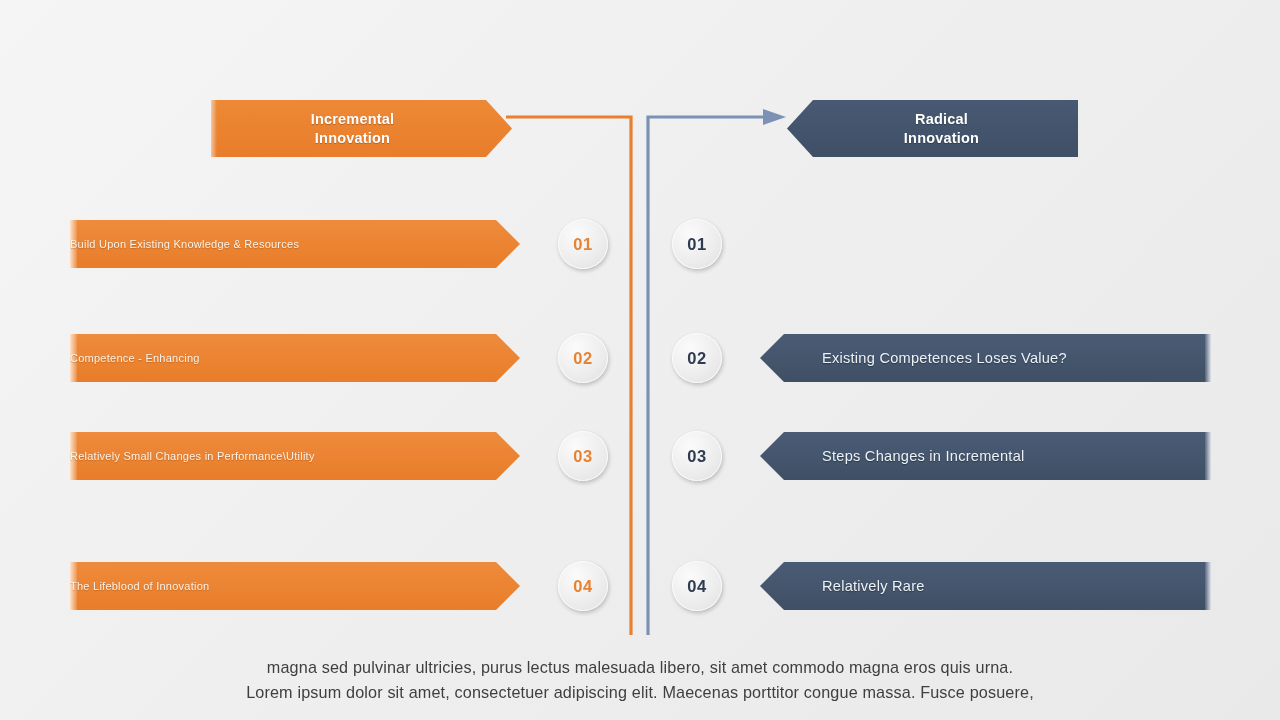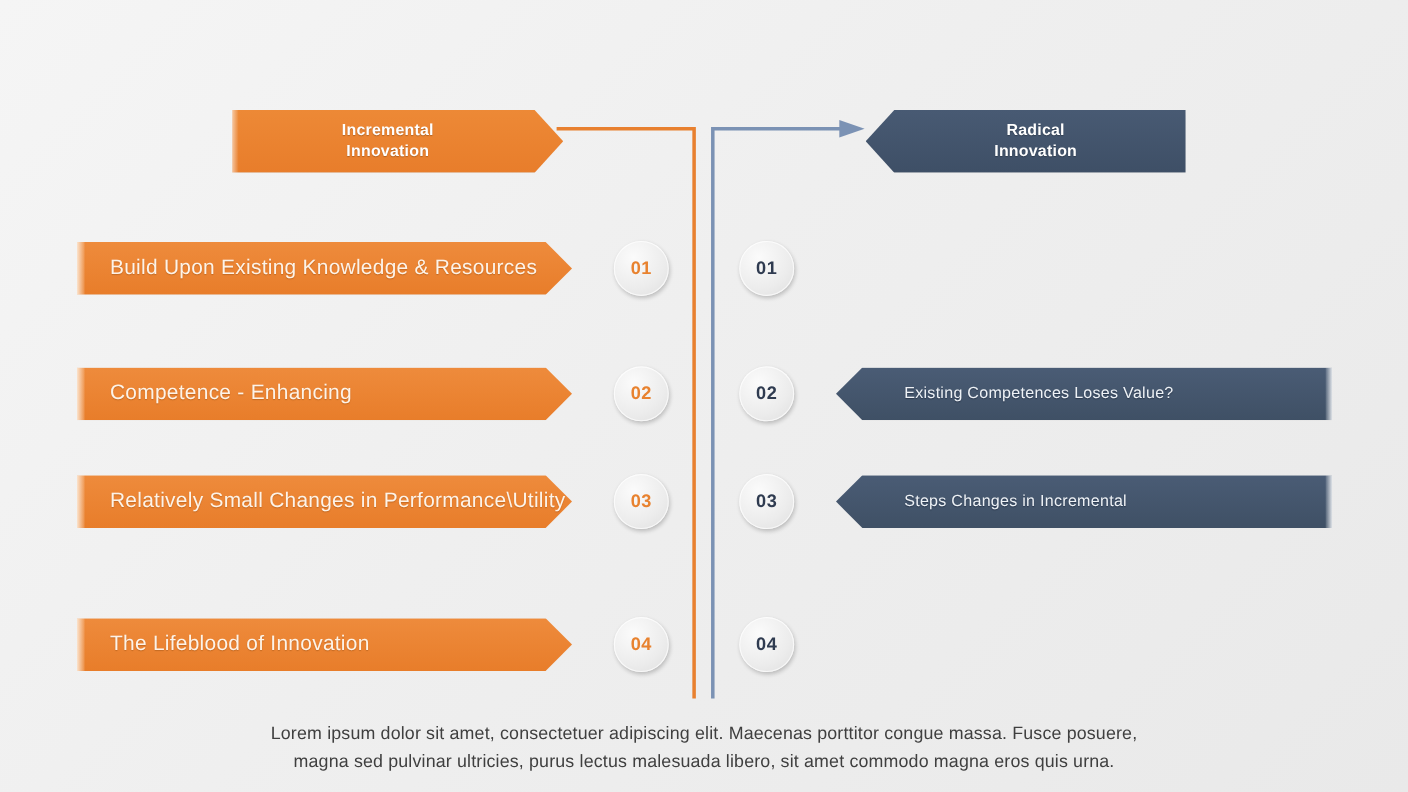--- a/index.html
+++ b/index.html
@@ -100,23 +100,22 @@
   }
   .bar-l::before {
     content: "";
     position: absolute;
     left: 0; top: 0;
     width: 7px; height: 100%;
     background: linear-gradient(90deg, #fbe3cd 0%, rgba(251,227,205,0.15) 100%);
   }
   .bar-l .lbl {
     position: relative;
-    padding-left: 30px;
     color: #fdf3e8;
-    font-size: 19px;
+    font-size: 11px;
     letter-spacing: 0.25px;
     white-space: nowrap;
     text-shadow: 0 1px 1px rgba(120,60,10,0.35);
   }
 
   
   .bar-r {
     position: absolute;
     left: 760px;
     width: 451px;
@@ -233,20 +232,23 @@
       <span class="lbl">Steps Changes in Incremental</span>
     </div>
   </div>
 
   <div class="row" style="top:562px">
     <div class="bar-l">
       <span class="lbl">The Lifeblood of Innovation</span>
     </div>
     <div class="badge badge-l">04</div>
     <div class="badge badge-r">04</div>
+    <div class="bar-r">
+      <span class="lbl">Relatively Rare</span>
+    </div>
   </div>
 
   <div class="caption">
+    <span class="cl">magna sed pulvinar ultricies, purus lectus malesuada libero, sit amet commodo magna eros quis urna.</span>
     <span class="cl">Lorem ipsum dolor sit amet, consectetuer adipiscing elit. Maecenas porttitor congue massa. Fusce posuere,</span>
-    <span class="cl">magna sed pulvinar ultricies, purus lectus malesuada libero, sit amet commodo magna eros quis urna.</span>
   </div>
 
 </div>
 
 </body></html>

